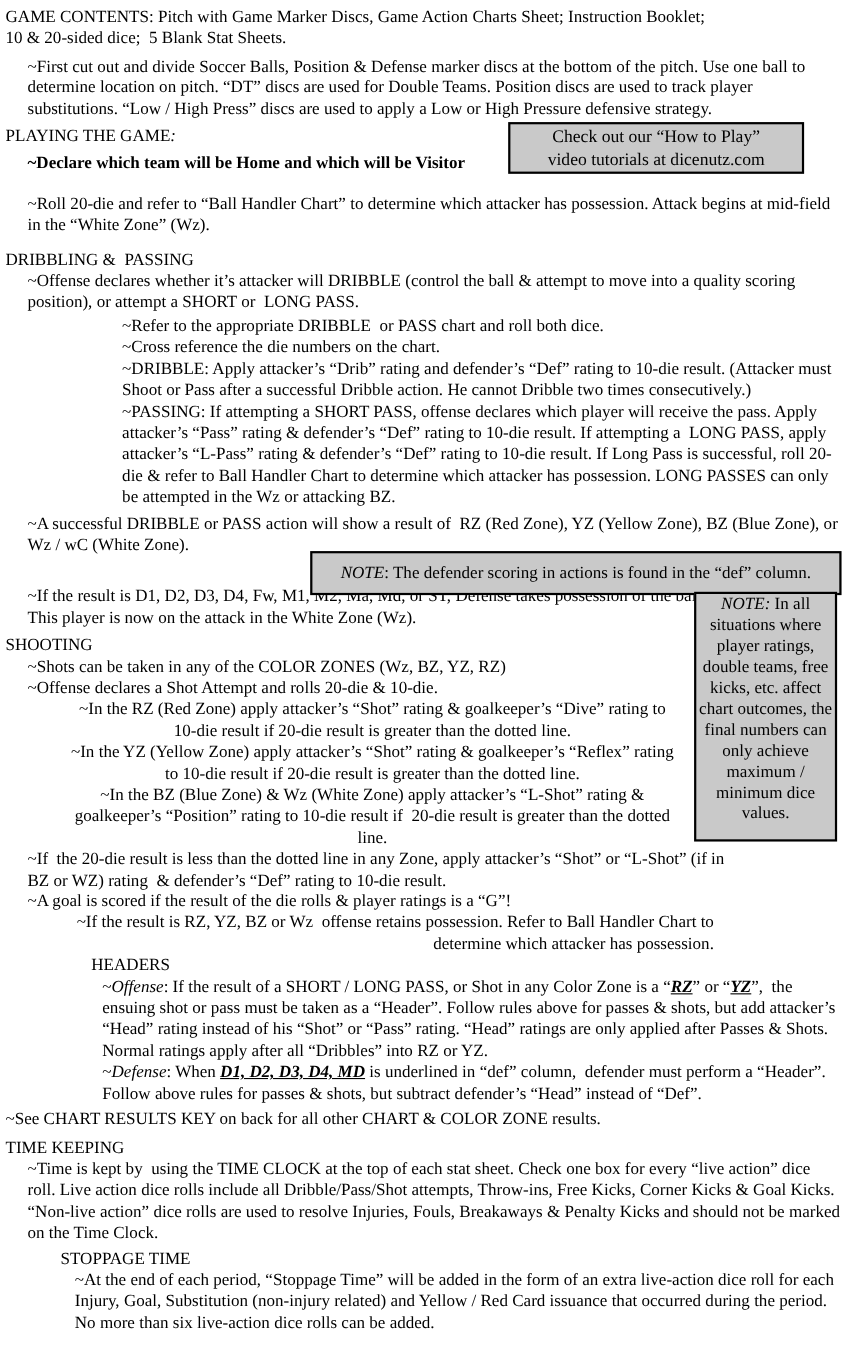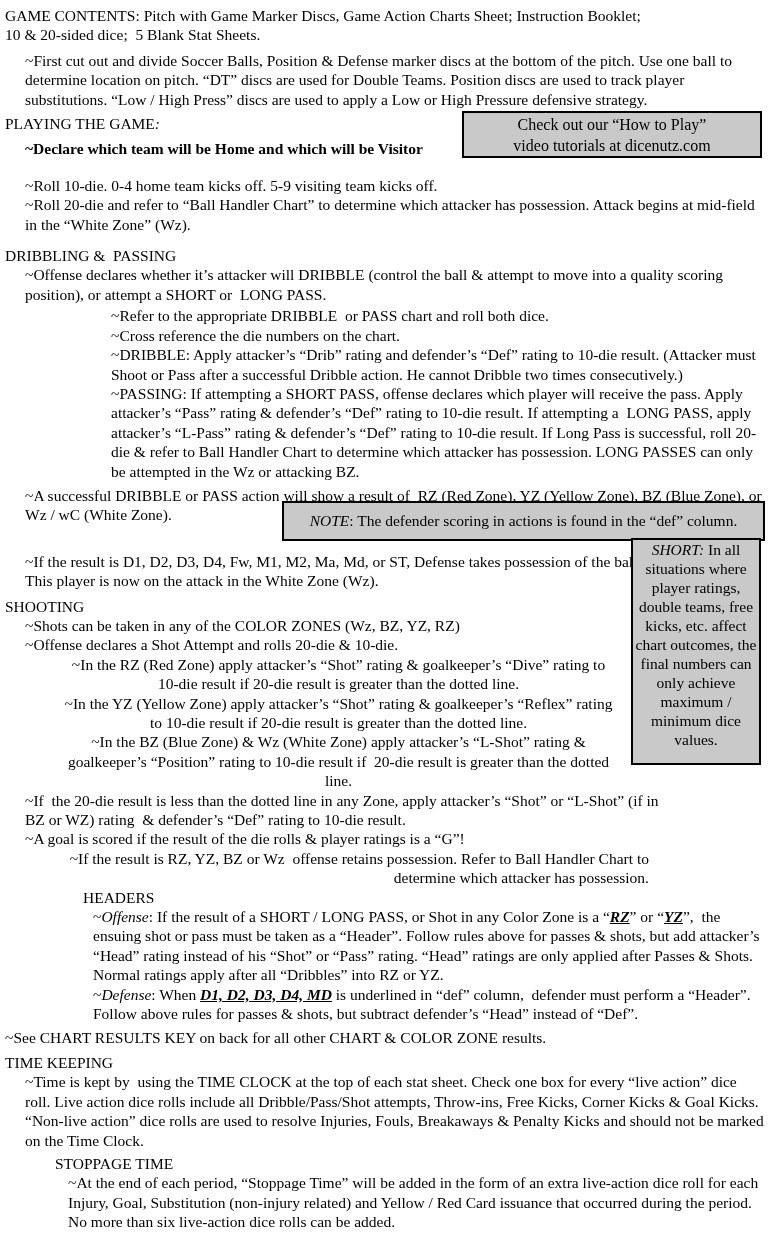--- a/index.html
+++ b/index.html
@@ -30,37 +30,36 @@
   
   .mb2{margin-bottom:2px;}.mb4{margin-bottom:4px;}.mb5{margin-bottom:5px;}
   .mb6{margin-bottom:6px;}.mb12{margin-bottom:12px;}
   .mb17{margin-bottom:17px;font-weight:bold;}.mb27{margin-bottom:27px;}
   
   .gbox{
     position:absolute;box-sizing:border-box;
     background:#c9c9c9;border:2px solid #000000;
     white-space:pre-wrap;text-align:center;
   }
-  #promo-box{left:462px;top:111px;width:300px;height:47px;line-height:21px;padding-top:1px;font-size:16px;}
+  #promo-box{left:462px;top:111px;width:269px;height:47px;line-height:21px;padding-top:1px;font-size:16px;}
   #note-box-defender{left:282px;top:501px;width:483px;height:40px;display:flex;align-items:center;justify-content:center;}
   #note-box-dice{left:631px;top:538px;width:130px;height:227px;line-height:19px;padding:0 1px;}
 </style>
 </head>
 <body>
 
 <div id="doc">
 
   <div class="p mb6">GAME CONTENTS: Pitch with Game Marker Discs, Game Action Charts Sheet; Instruction Booklet;
 10 &amp; 20-sided dice;  5 Blank Stat Sheets.</div>
   <div class="p l1 mb5">~First cut out and divide Soccer Balls, Position &amp; Defense marker discs at the bottom of the pitch. Use one ball to determine location on pitch. “DT” discs are used for Double Teams. Position discs are used to track player substitutions. “Low / High Press” discs are used to apply a Low or High Pressure defensive strategy.</div>
 
   <div class="p mb6"><span>PLAYING THE GAME</span><span class="i">:</span></div>
   <div class="p l1 mb17">~Declare which team will be Home and which will be Visitor</div>
 
-  <div class="p l1">~Roll 10-die. 0-4 home team kicks off. 5-9 visiting team kicks off.</div>
   <div class="p l1 mb12">~Roll 20-die and refer to “Ball Handler Chart” to determine which attacker has possession. Attack begins at mid-field in the “White Zone” (Wz).</div>
 
   <div class="p">DRIBBLING &amp;  PASSING</div>
   <div class="p l1 mb2">~Offense declares whether it’s attacker will DRIBBLE (control the ball &amp; attempt to move into a quality scoring position), or attempt a SHORT or  LONG PASS.</div>
   <div class="p sub">~Refer to the appropriate DRIBBLE  or PASS chart and roll both dice.</div>
   <div class="p sub">~Cross reference the die numbers on the chart.</div>
   <div class="p sub">~DRIBBLE: Apply attacker’s “Drib” rating and defender’s “Def” rating to 10-die result. (Attacker must Shoot or Pass after a successful Dribble action. He cannot Dribble two times consecutively.)</div>
   <div class="p sub mb5">~PASSING: If attempting a SHORT PASS, offense declares which player will receive the pass. Apply attacker’s “Pass” rating &amp; defender’s “Def” rating to 10-die result. If attempting a  LONG PASS, apply attacker’s “L-Pass” rating &amp; defender’s “Def” rating to 10-die result. If Long Pass is successful, roll 20-die &amp; refer to Ball Handler Chart to determine which attacker has possession. LONG PASSES can only be attempted in the Wz or attacking BZ.</div>
   <div class="p l1 mb27">~A successful DRIBBLE or PASS action will show a result of  RZ (Red Zone), YZ (Yellow Zone), BZ (Blue Zone), or Wz / wC (White Zone).</div>
   <div class="p l1 mr120 mb6">~If the result is D1, D2, D3, D4, Fw, M1, M2, Ma, Md, or ST, Defense takes possession of the ball. This player is now on the attack in the White Zone (Wz).</div>
@@ -84,13 +83,13 @@
   <div class="p">TIME KEEPING</div>
   <div class="p l1 mb4">~Time is kept by  using the TIME CLOCK at the top of each stat sheet. Check one box for every “live action” dice roll. Live action dice rolls include all Dribble/Pass/Shot attempts, Throw-ins, Free Kicks, Corner Kicks &amp; Goal Kicks. “Non-live action” dice rolls are used to resolve Injuries, Fouls, Breakaways &amp; Penalty Kicks and should not be marked on the Time Clock.</div>
   <div class="p stp1">STOPPAGE TIME</div>
   <div class="p stp2">~At the end of each period, “Stoppage Time” will be added in the form of an extra live-action dice roll for each Injury, Goal, Substitution (non-injury related) and Yellow / Red Card issuance that occurred during the period. No more than six live-action dice rolls can be added.</div>
 
 </div>
 
 <div id="promo-box" class="gbox">Check out our “How to Play”
 video tutorials at dicenutz.com</div>
 <div id="note-box-defender" class="gbox"><span class="p"><span class="i">NOTE</span><span>: The defender scoring in actions is found in the “def” column.</span></span></div>
-<div id="note-box-dice" class="gbox"><span class="i">SHORT:</span><span> In all situations where player ratings, double teams, free kicks, etc. affect chart outcomes, the final numbers can only achieve maximum / minimum dice values.</span></div>
+<div id="note-box-dice" class="gbox"><span class="i">NOTE:</span><span> In all situations where player ratings, double teams, free kicks, etc. affect chart outcomes, the final numbers can only achieve maximum / minimum dice values.</span></div>
 
 </body></html>

